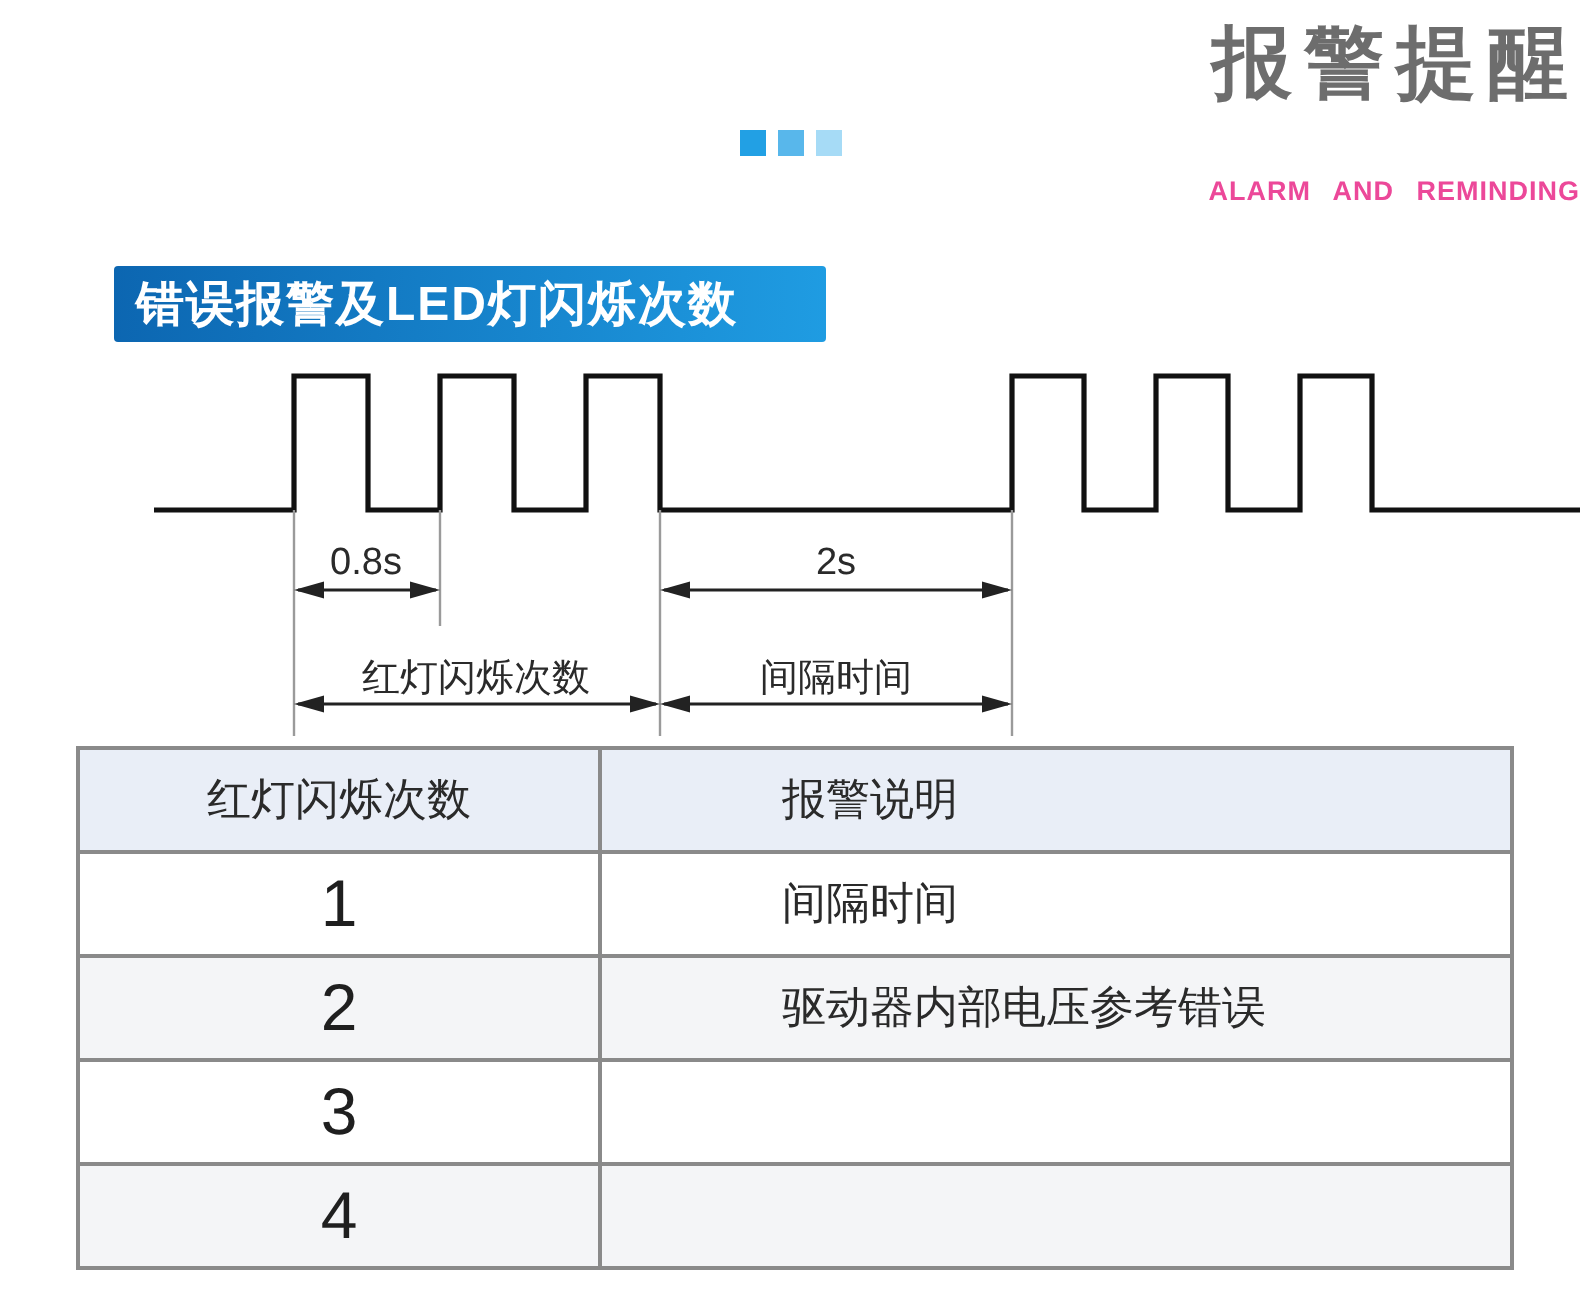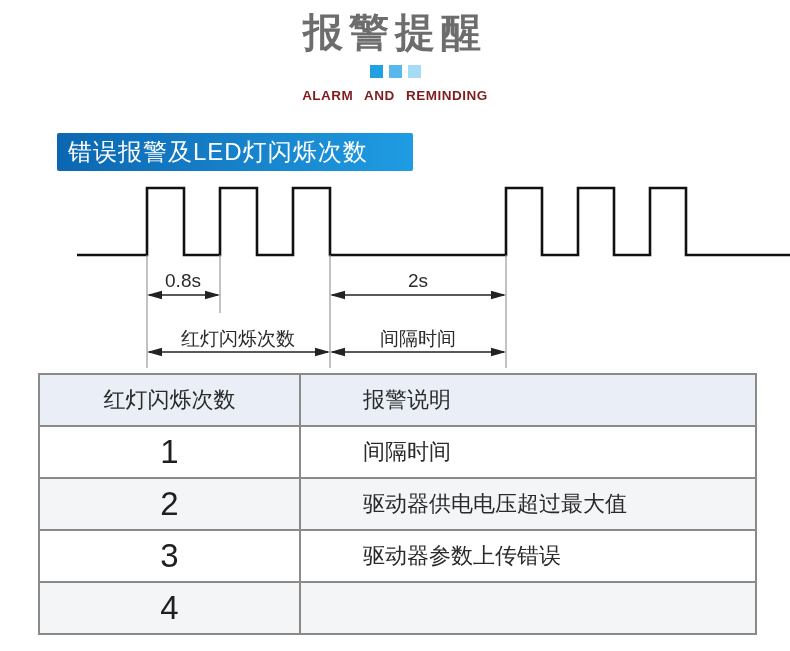--- a/index.html
+++ b/index.html
@@ -1,39 +1,39 @@
 <!DOCTYPE html>
 <html lang="zh"><head>
 <meta charset="utf-8">
 <style>
   html,body{margin:0;padding:0;background:#ffffff;}
   .stage{
     position:relative;width:790px;height:651px;background:#ffffff;
     font-family:"Liberation Sans","DejaVu Sans",sans-serif;overflow:hidden;
   }
   
-  .hdr{position:absolute;left:0;top:0;width:790px;text-align:center;}
+  .hdr{position:absolute;left:0;top:0;width:790px;text-align:right;}
   .hdr-title{
     margin:0;padding-top:10px;font-size:40px;font-weight:700;color:#6d6d6d;
     letter-spacing:6px;line-height:1.1;
   }
   .hdr-squares{display:flex;justify-content:center;gap:6px;margin-top:11px;}
   .hdr-squares .sq{width:13px;height:13px;display:inline-block;}
   .hdr-sub{
-    margin-top:10px;font-size:13.5px;font-weight:700;color:#7f1d1d;
+    margin-top:10px;font-size:13.5px;font-weight:700;color:#ec4899;
     letter-spacing:0.5px;word-spacing:7px;
   }
   
   .banner{
     position:absolute;left:57px;top:133px;width:356px;height:38px;
     border-radius:2px;display:flex;align-items:center;
     background:linear-gradient(93deg,#0c66b1,#1f9ce2);
   }
   .banner span{
-    padding-left:11px;color:#ffffff;font-size:24px;font-weight:400;
+    padding-left:11px;color:#ffffff;font-size:24px;font-weight:700;
     letter-spacing:1px;white-space:nowrap;
   }
   
   .wavebox{position:absolute;left:0;top:175px;width:790px;height:200px;padding-left:42px;}
   .wavebox svg{display:block;}
   .dim-label{font-size:19px;fill:#2a2a2a;}
   
   .tbl{
     position:absolute;left:38px;top:373px;width:715px;
     border:2px solid #8a8a8a;background:#ffffff;color:#2a2a2a;
@@ -42,21 +42,21 @@
   .tbl-row + .tbl-row{border-top:2px solid #8a8a8a;}
   .tbl-row.head{background:#e9eef7;}
   .tbl-row.even{background:#f4f5f7;}
   .c1{
     width:259px;border-right:2px solid #8a8a8a;flex:none;
     display:flex;align-items:center;justify-content:center;
     font-size:22px;
   }
   .c1.num{font-size:33px;font-weight:400;color:#1f1f1f;}
   .c2{
-    flex:1;display:flex;align-items:center;padding-left:62px;
+    flex:1;display:flex;align-items:center;padding-left:90px;
     font-size:22px;white-space:nowrap;
   }
   .tbl-row.head .c1,.tbl-row.head .c2{font-size:22px;color:#2a2a2a;}
 </style>
 </head>
 <body>
 
 <div class="stage">
 
   <div class="hdr">
@@ -119,24 +119,23 @@
     <div class="tbl-row head">
       <div class="c1">红灯闪烁次数</div>
       <div class="c2">报警说明</div>
     </div>
     <div class="tbl-row">
       <div class="c1 num">1</div>
       <div class="c2">间隔时间</div>
     </div>
     <div class="tbl-row even">
       <div class="c1 num">2</div>
-      <div class="c2">驱动器供电电压超过最大值</div>
+      <div class="c2">驱动器内部电压参考错误</div>
     </div>
     <div class="tbl-row">
       <div class="c1 num">3</div>
-      <div class="c2">驱动器参数上传错误</div>
     </div>
     <div class="tbl-row even">
       <div class="c1 num">4</div>
     </div>
   </div>
 
 </div>
 
 </body></html>

